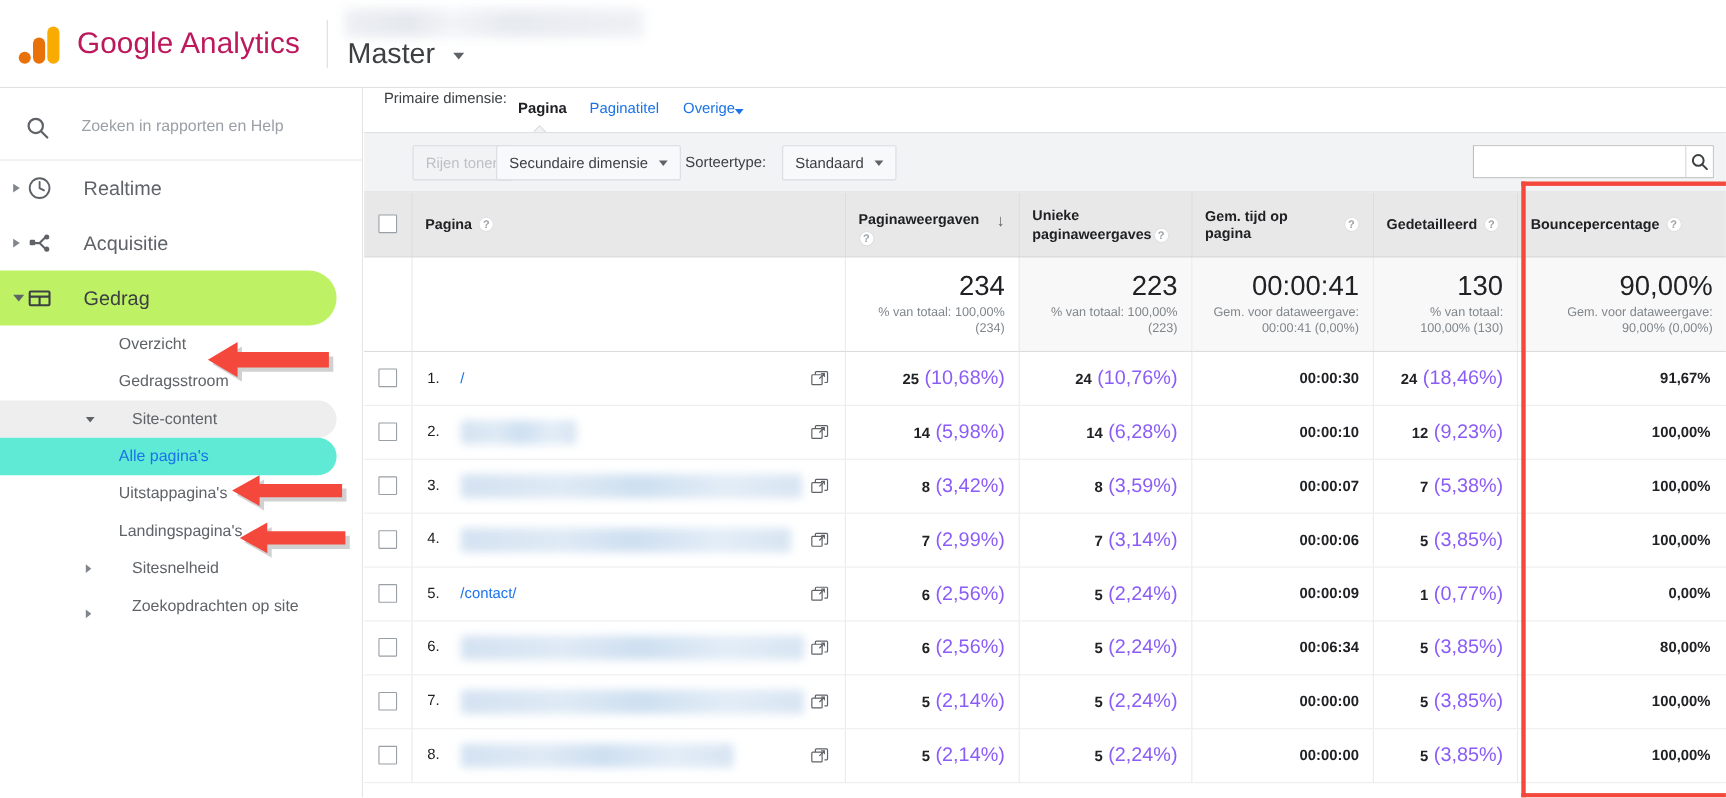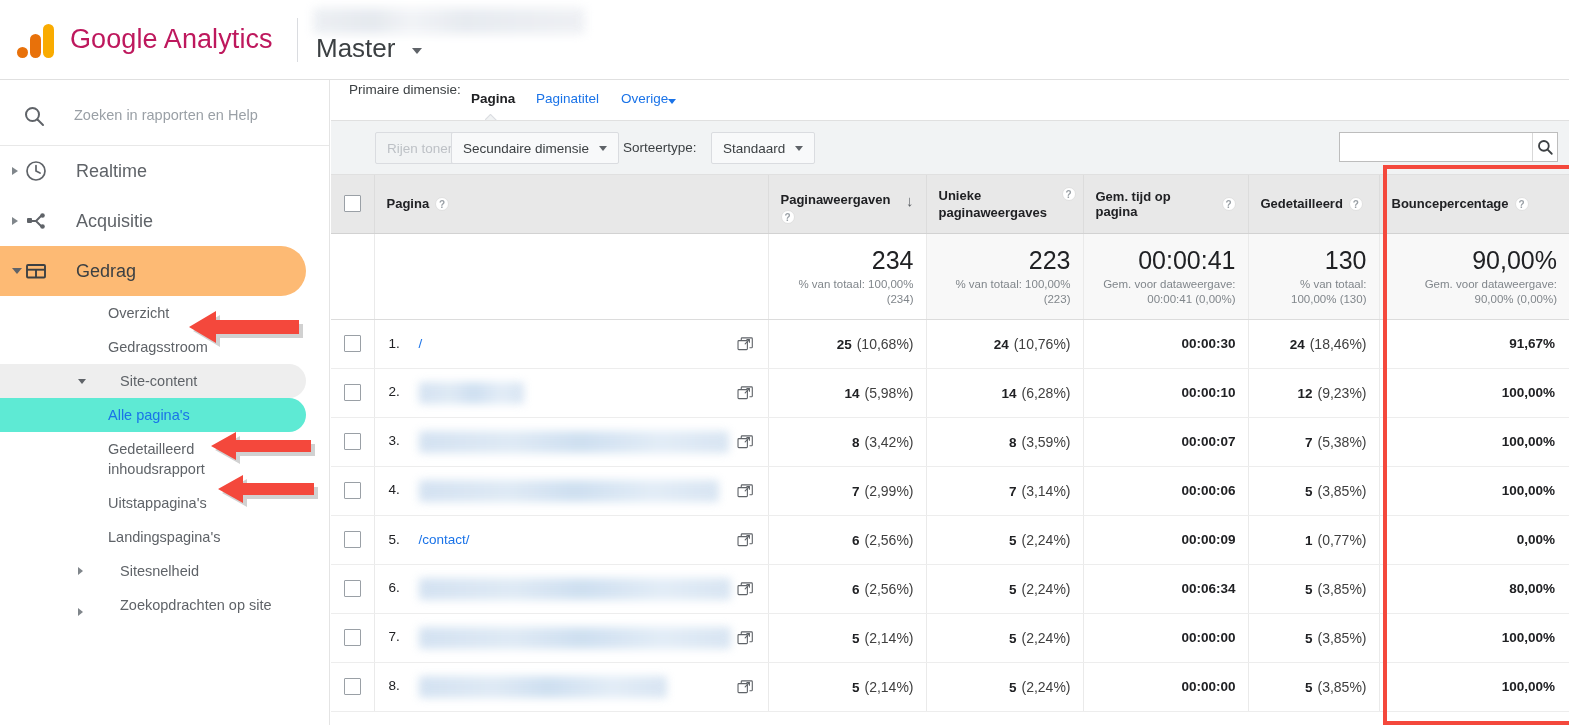--- a/index.html
+++ b/index.html
@@ -63,21 +63,21 @@
     border-top:4.5px solid transparent;border-bottom:4.5px solid transparent;
     border-left:6px solid #80868b;
   }
   .nav-item .tri.open {
     border-left:5px solid transparent;border-right:5px solid transparent;
     border-top:6px solid #5f6368; border-bottom:none;
   }
   .nav-icon { position:absolute; left:24px; width:24px; height:24px; }
   .nav-label { position:absolute; left:64px; font-size:18px; color:#5f6368;margin-left:12px; }
 
-  .nav-item.sel { background:#fdba74; border-radius:0 26px 26px 0; width:306px; }
+  .nav-item.sel { background:#bef264; border-radius:0 26px 26px 0; width:306px; }
   .nav-item.sel .nav-label { color:#3c4043; }
 
   .sub-item {
     position:relative; display:flex; align-items:center; cursor:pointer;
     padding:7px 0 7px 0;
   }
   .sub-label { margin-left:108px; font-size:14.5px; color:#5f6368; line-height:20px; }
   .sub-item.group { }
   .sub-item.group .sub-caret {
     position:absolute; left:78px; width:0;height:0;
@@ -189,21 +189,21 @@
   .pg-link { font-size:13.5px; color:#1a73e8; cursor:pointer; }
   .pg-blur {
     display:inline-block; height:22px; vertical-align:middle;
     background:linear-gradient(90deg,#cfdff0 0%,#dce8f4 30%,#c9dcef 52%,#e0ebf6 78%,#d4e2f1 100%);
     filter:blur(4px); border-radius:3px; opacity:.9;
   }
   .ext-icon { position:absolute; right:14px; top:16px; cursor:pointer; }
 
   td.num { text-align:right; padding:0 12px; font-size:13.5px; color:#202124; white-space:nowrap; }
   td.num .v { font-weight:bold; }
-  td.num .p { color:#404040; font-size:14px; margin-left:5px; }
+  td.num .p { color:#8b5cf6; font-size:18px; margin-left:5px; }
   td.num.plain .v { font-weight:bold; }
   td.bounce { text-align:right; padding:0 14px; font-size:13.5px; color:#202124; font-weight:bold; }
 
   
   #redbox {
     position:absolute; left:1383px; top:165px; width:190px; height:560px;
     border:4px solid #f4483c; border-right:none; pointer-events:none; z-index:40;
   }
 </style>
 </head>
@@ -280,23 +280,20 @@
     <span class="sub-label">Gedragsstroom</span>
   </div>
 
   <div class="sub-item group sel">
     <span class="sub-caret"></span>
     <span class="sub-label">Site-content</span>
   </div>
 
   <div class="sub-item active">
     <span class="sub-label">Alle pagina's</span>
-  </div>
-  <div class="sub-item">
-    <span class="sub-label" style="max-width:150px">Gedetailleerd inhoudsrapport</span>
   </div>
   <div class="sub-item">
     <span class="sub-label">Uitstappagina's</span>
   </div>
   <div class="sub-item">
     <span class="sub-label">Landingspagina's</span>
   </div>
 
   <div class="sub-item group">
     <span class="sub-caret closed"></span>
@@ -367,21 +364,21 @@
         <th>
           <div class="hdr-inner" style="align-items:flex-start;padding-top:9px">
             <div>
               <div>Paginaweergaven</div>
               <span class="qm" style="margin-top:3px">?</span>
             </div>
             <span class="sortarrow">↓</span>
           </div>
         </th>
         <th>
-          <div class="hdr-wrap" style="display:flex;align-items:flex-start;gap:18px">
+          <div class="hdr-wrap" style="display:flex;align-items:flex-end;gap:5px">
             <span style="display:block;max-width:105px">Unieke paginaweergaves</span>
             <span class="qm">?</span>
           </div>
         </th>
         <th>
           <div class="hdr-inner">
             <span>Gem. tijd op pagina</span>
             <span class="qm">?</span>
           </div>
         </th>

